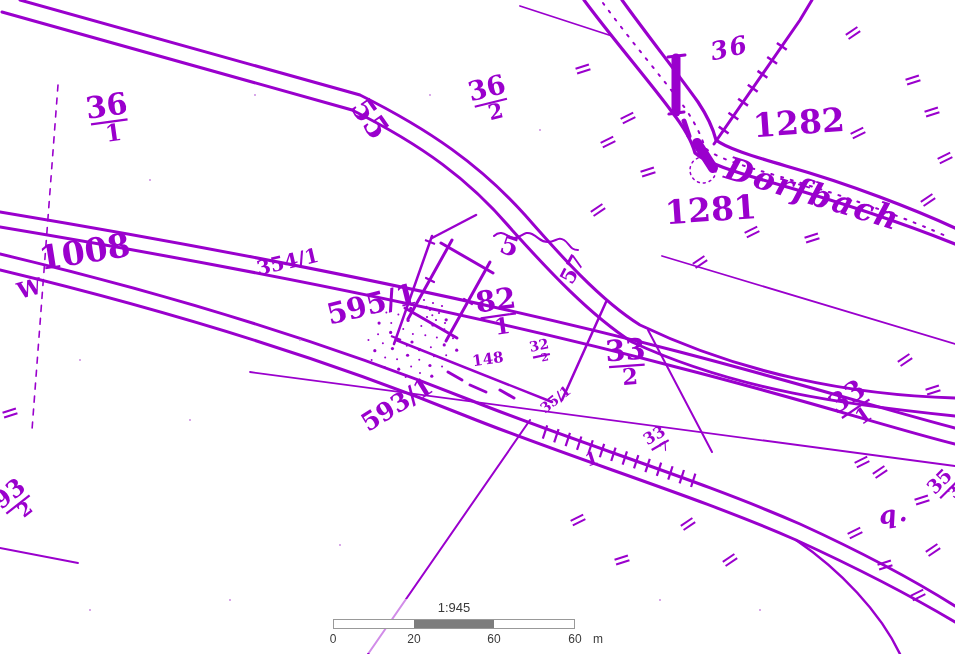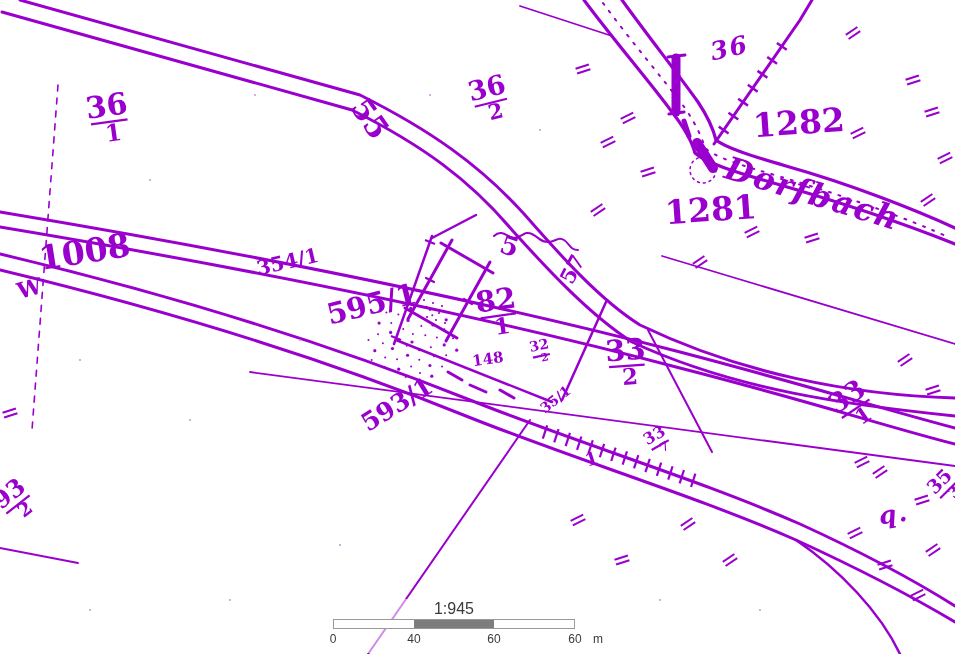--- a/index.html
+++ b/index.html
@@ -18,21 +18,21 @@
   #map-svg text{font-family:"DejaVu Serif",serif;font-weight:bold;fill:var(--ink);}
   #map-svg text.script{font-style:italic;letter-spacing:2px;}
   #map-svg path,#map-svg line,#map-svg polygon,#map-svg circle{vector-effect:none;}
   
   .scalebar{
     position:absolute;left:320px;top:599px;width:288px;height:54px;
     background:rgba(255,255,255,0.55);color:var(--sb-text);
   }
   .sb-ratio{
     position:absolute;left:13px;top:1px;width:242px;text-align:center;
-    font-size:16px;color:var(--sb-text);
+    font-size:13px;color:var(--sb-text);
   }
   .sb-bar{
     position:absolute;left:13px;top:20px;width:242px;height:10px;
     border:1px solid var(--sb-border);display:flex;background:#fff;box-sizing:border-box;
   }
   .sb-seg{flex:1;height:100%;}
   .sb-seg.mid{background:var(--sb-fill);}
   .sb-ticks{position:absolute;left:0;top:33px;width:100%;height:18px;font-size:12px;}
   .sb-ticks span{position:absolute;transform:translateX(-50%);}
   .sb-ticks .t0{left:13px;}
@@ -361,19 +361,19 @@
 
   <div class="scalebar">
     <div class="sb-ratio">1:945</div>
     <div class="sb-bar">
       <div class="sb-seg"></div>
       <div class="sb-seg mid"></div>
       <div class="sb-seg"></div>
     </div>
     <div class="sb-ticks">
       <span class="t0">0</span>
-      <span class="t1">40</span>
+      <span class="t1">20</span>
       <span class="t2">60</span>
       <span class="t3">60</span>
       <span class="unit">m</span>
     </div>
   </div>
 </div>
 
 </body></html>

